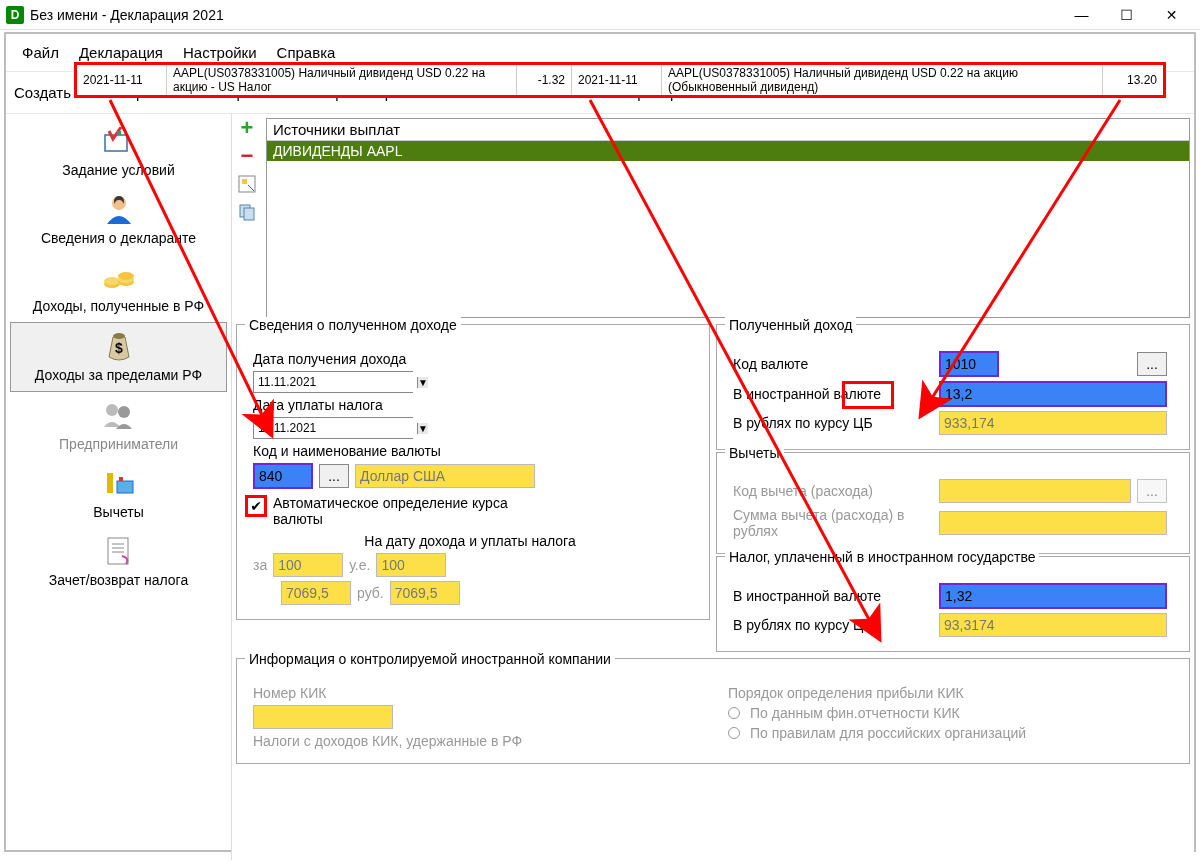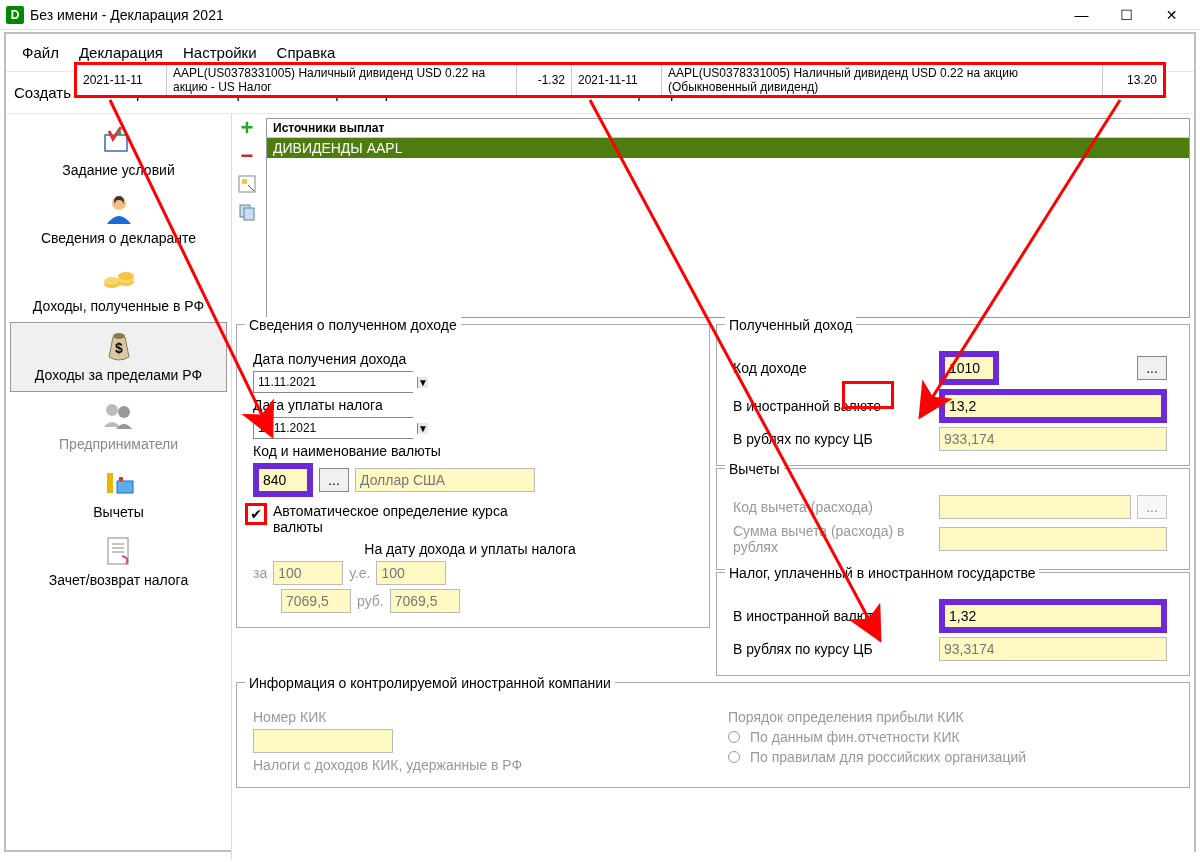--- a/index.html
+++ b/index.html
@@ -136,23 +136,22 @@
   }
   .iconcol div { width: 20px; height: 20px; display:flex; align-items:center; justify-content:center; font-size:18px; }
   .sources-panel {
     margin-left: 30px;
     border: 1px solid #999;
     height: 200px;
     background: #fff;
   }
   .sources-header {
     padding: 2px 6px;
-    font-size: 12px;
+    font-size: 15px;
     border-bottom: 1px solid #ccc;
-    font-weight: bold;
   }
   .sources-list { }
   .source-row {
     background: #4d7c0f;
     color: #fff;
     padding: 2px 6px;
     font-size: 14px;
   }
   .form-area {
     margin-top: 6px;
@@ -181,28 +180,28 @@
   }
   .form-row {
     display: flex;
     align-items: center;
     gap: 6px;
     margin: 4px 8px;
     font-size: 14px;
   }
   .form-row label {  }
   input.fld, .fld {
-    border: 6px solid #6d28d9;
-    background: #fef9c3;
+    border: 2px solid #6d28d9;
+    background: #3b82f6;
     padding: 3px 4px;
     font-family: inherit;
     font-size: 14px;
   }
   input.fld:disabled, .fld.disabled {
-    background: #fef9c3;
+    background: #fde047;
     color: #777;
     border: 1px solid #bbb;
   }
   .combo {
     display: flex;
     align-items: center;
     border: 1px solid #888;
   }
   .combo input {
     border: none;
@@ -464,21 +463,21 @@
               <span class="disabled-label">руб.</span>
               <input class="fld disabled" disabled="" style="width: 70px;" value="7069,5">
             </div>
           </div>
         </div>
 
         <div class="form-right">
           <div class="groupbox">
             <span class="gb-title">Полученный доход</span>
             <div class="form-row">
-              <label style="width:200px">Код доходе</label>
+              <label style="width:200px">Код валюте</label>
               <input class="fld" style="width: 60px;" value="1010">
               <div style="flex:1"></div>
               <div class="dots-btn">...</div>
             </div>
             <div class="form-row">
               <label style="width:200px">В иностранной валюте</label>
               <input class="fld" style="flex: 1 1 0%;" value="13,2">
             </div>
             <div class="form-row">
               <label style="width:200px">В рублях по курсу ЦБ</label>

